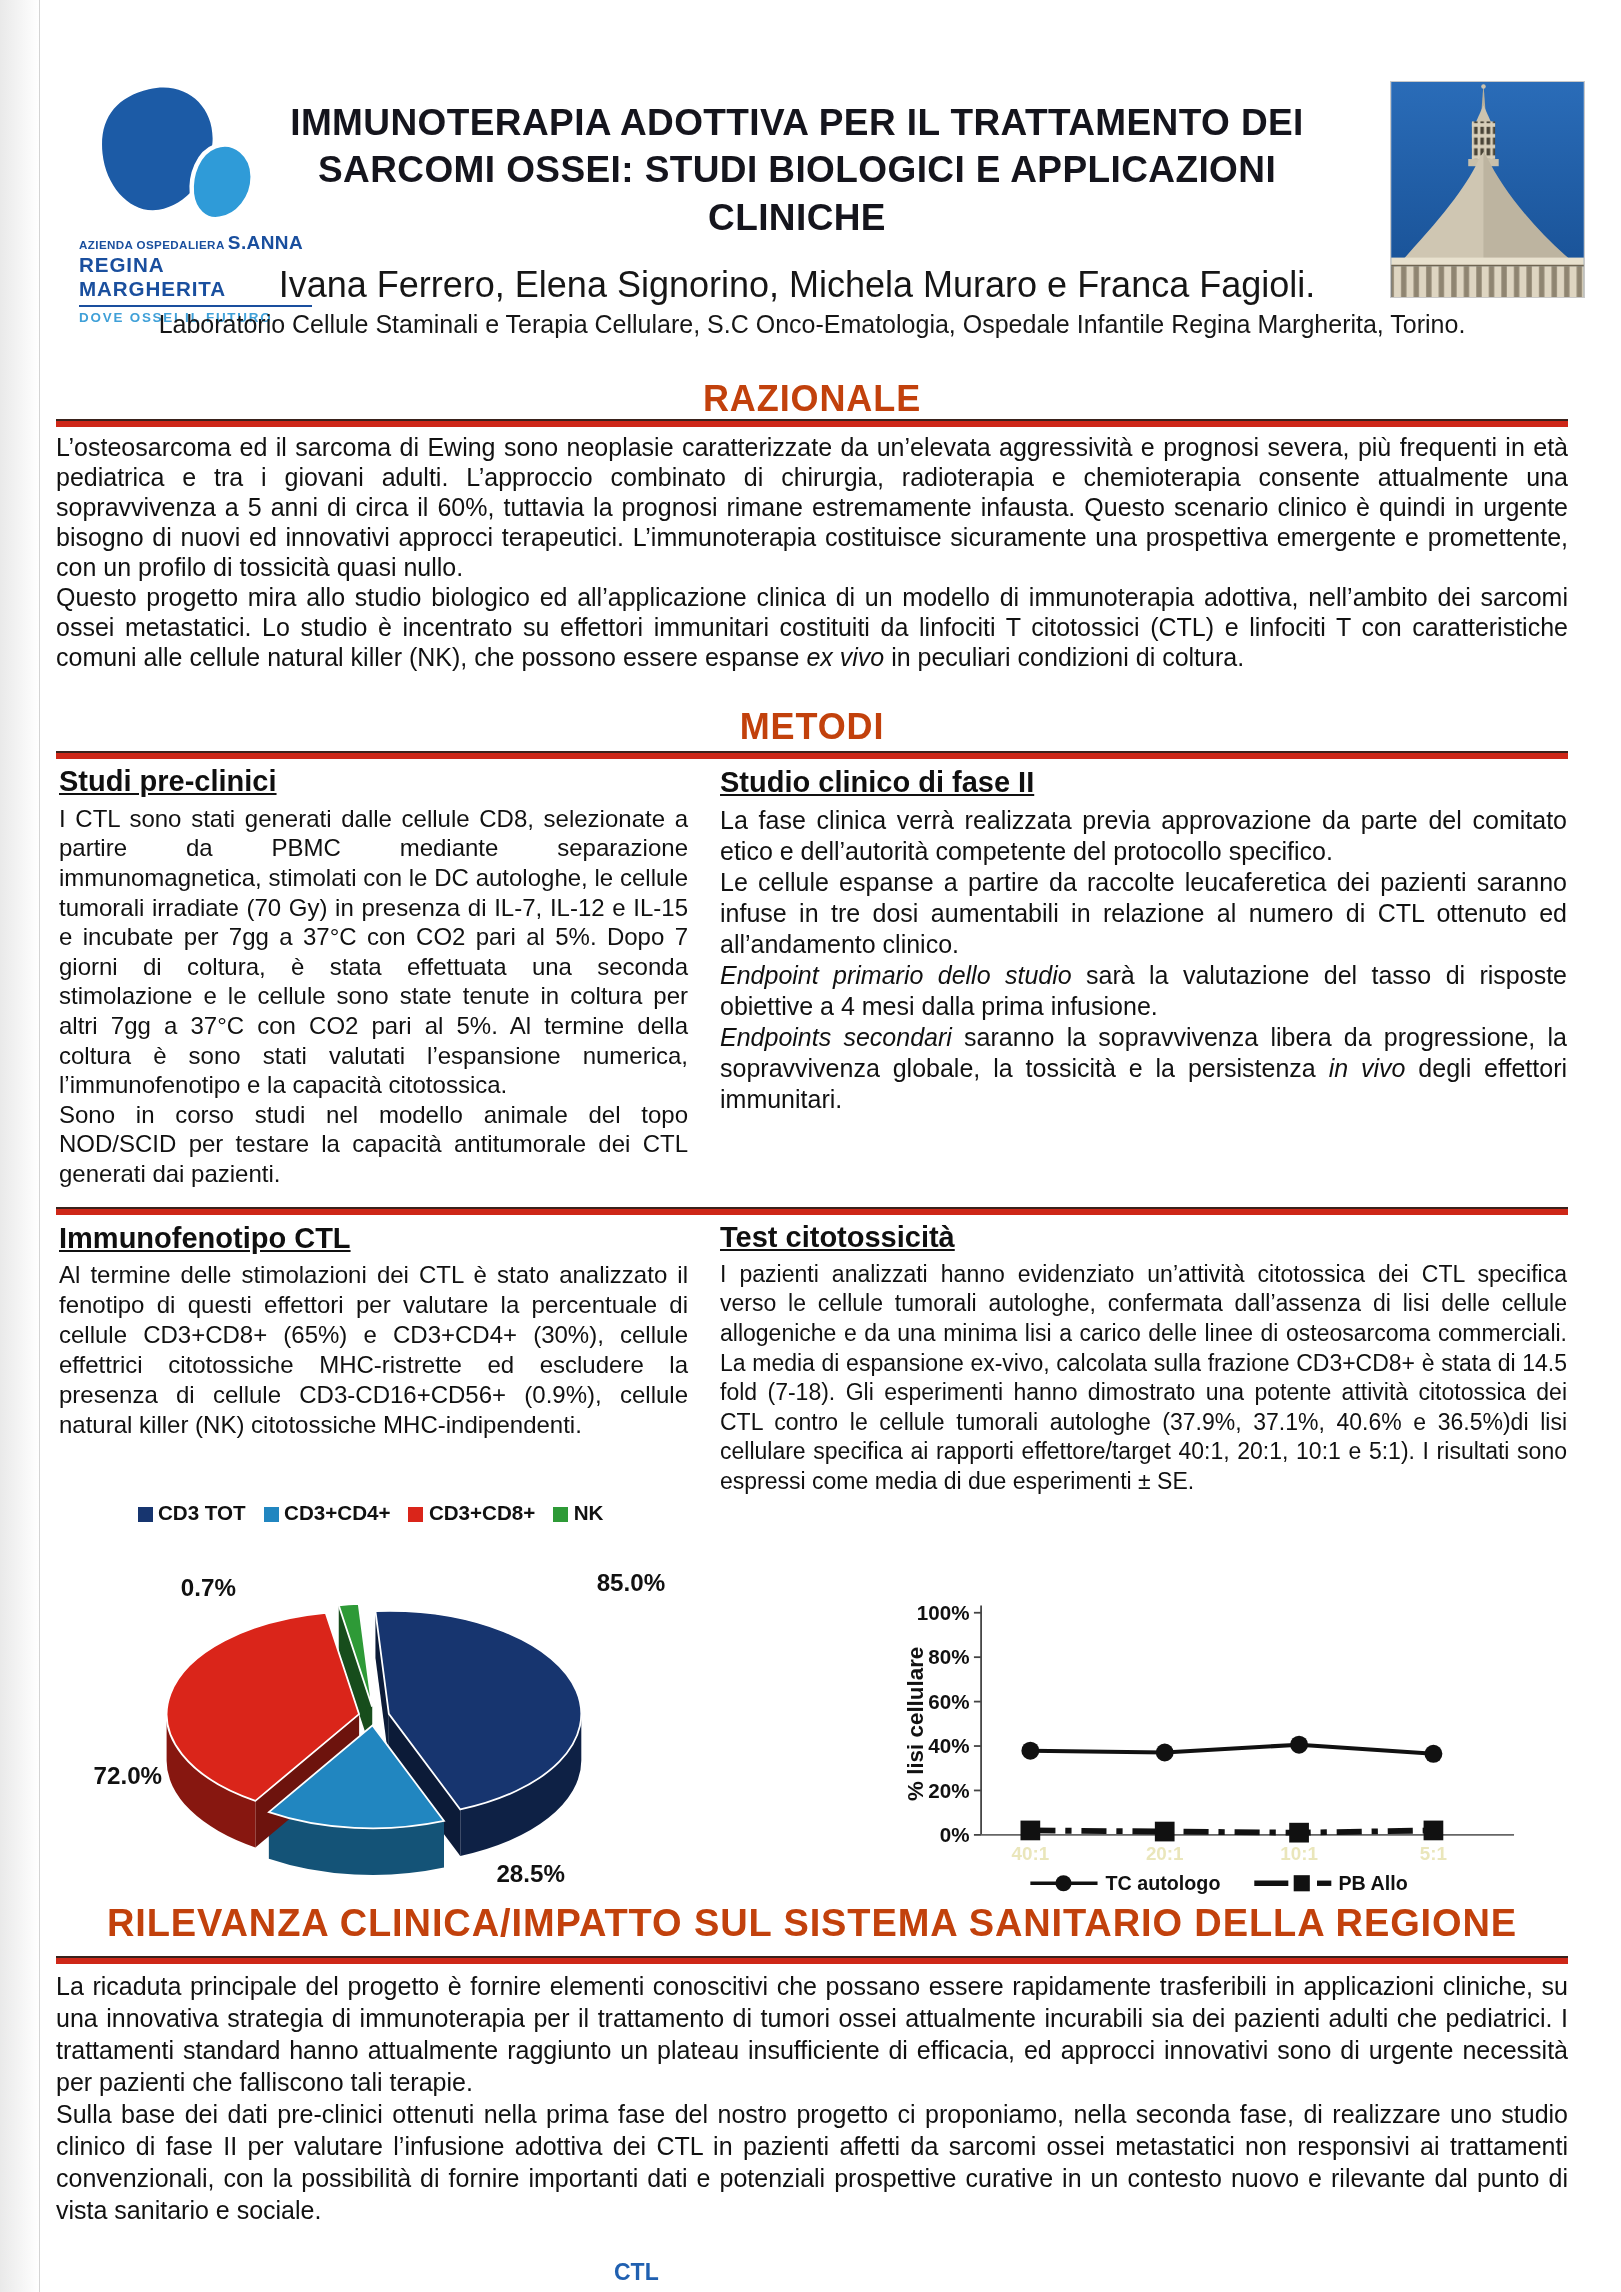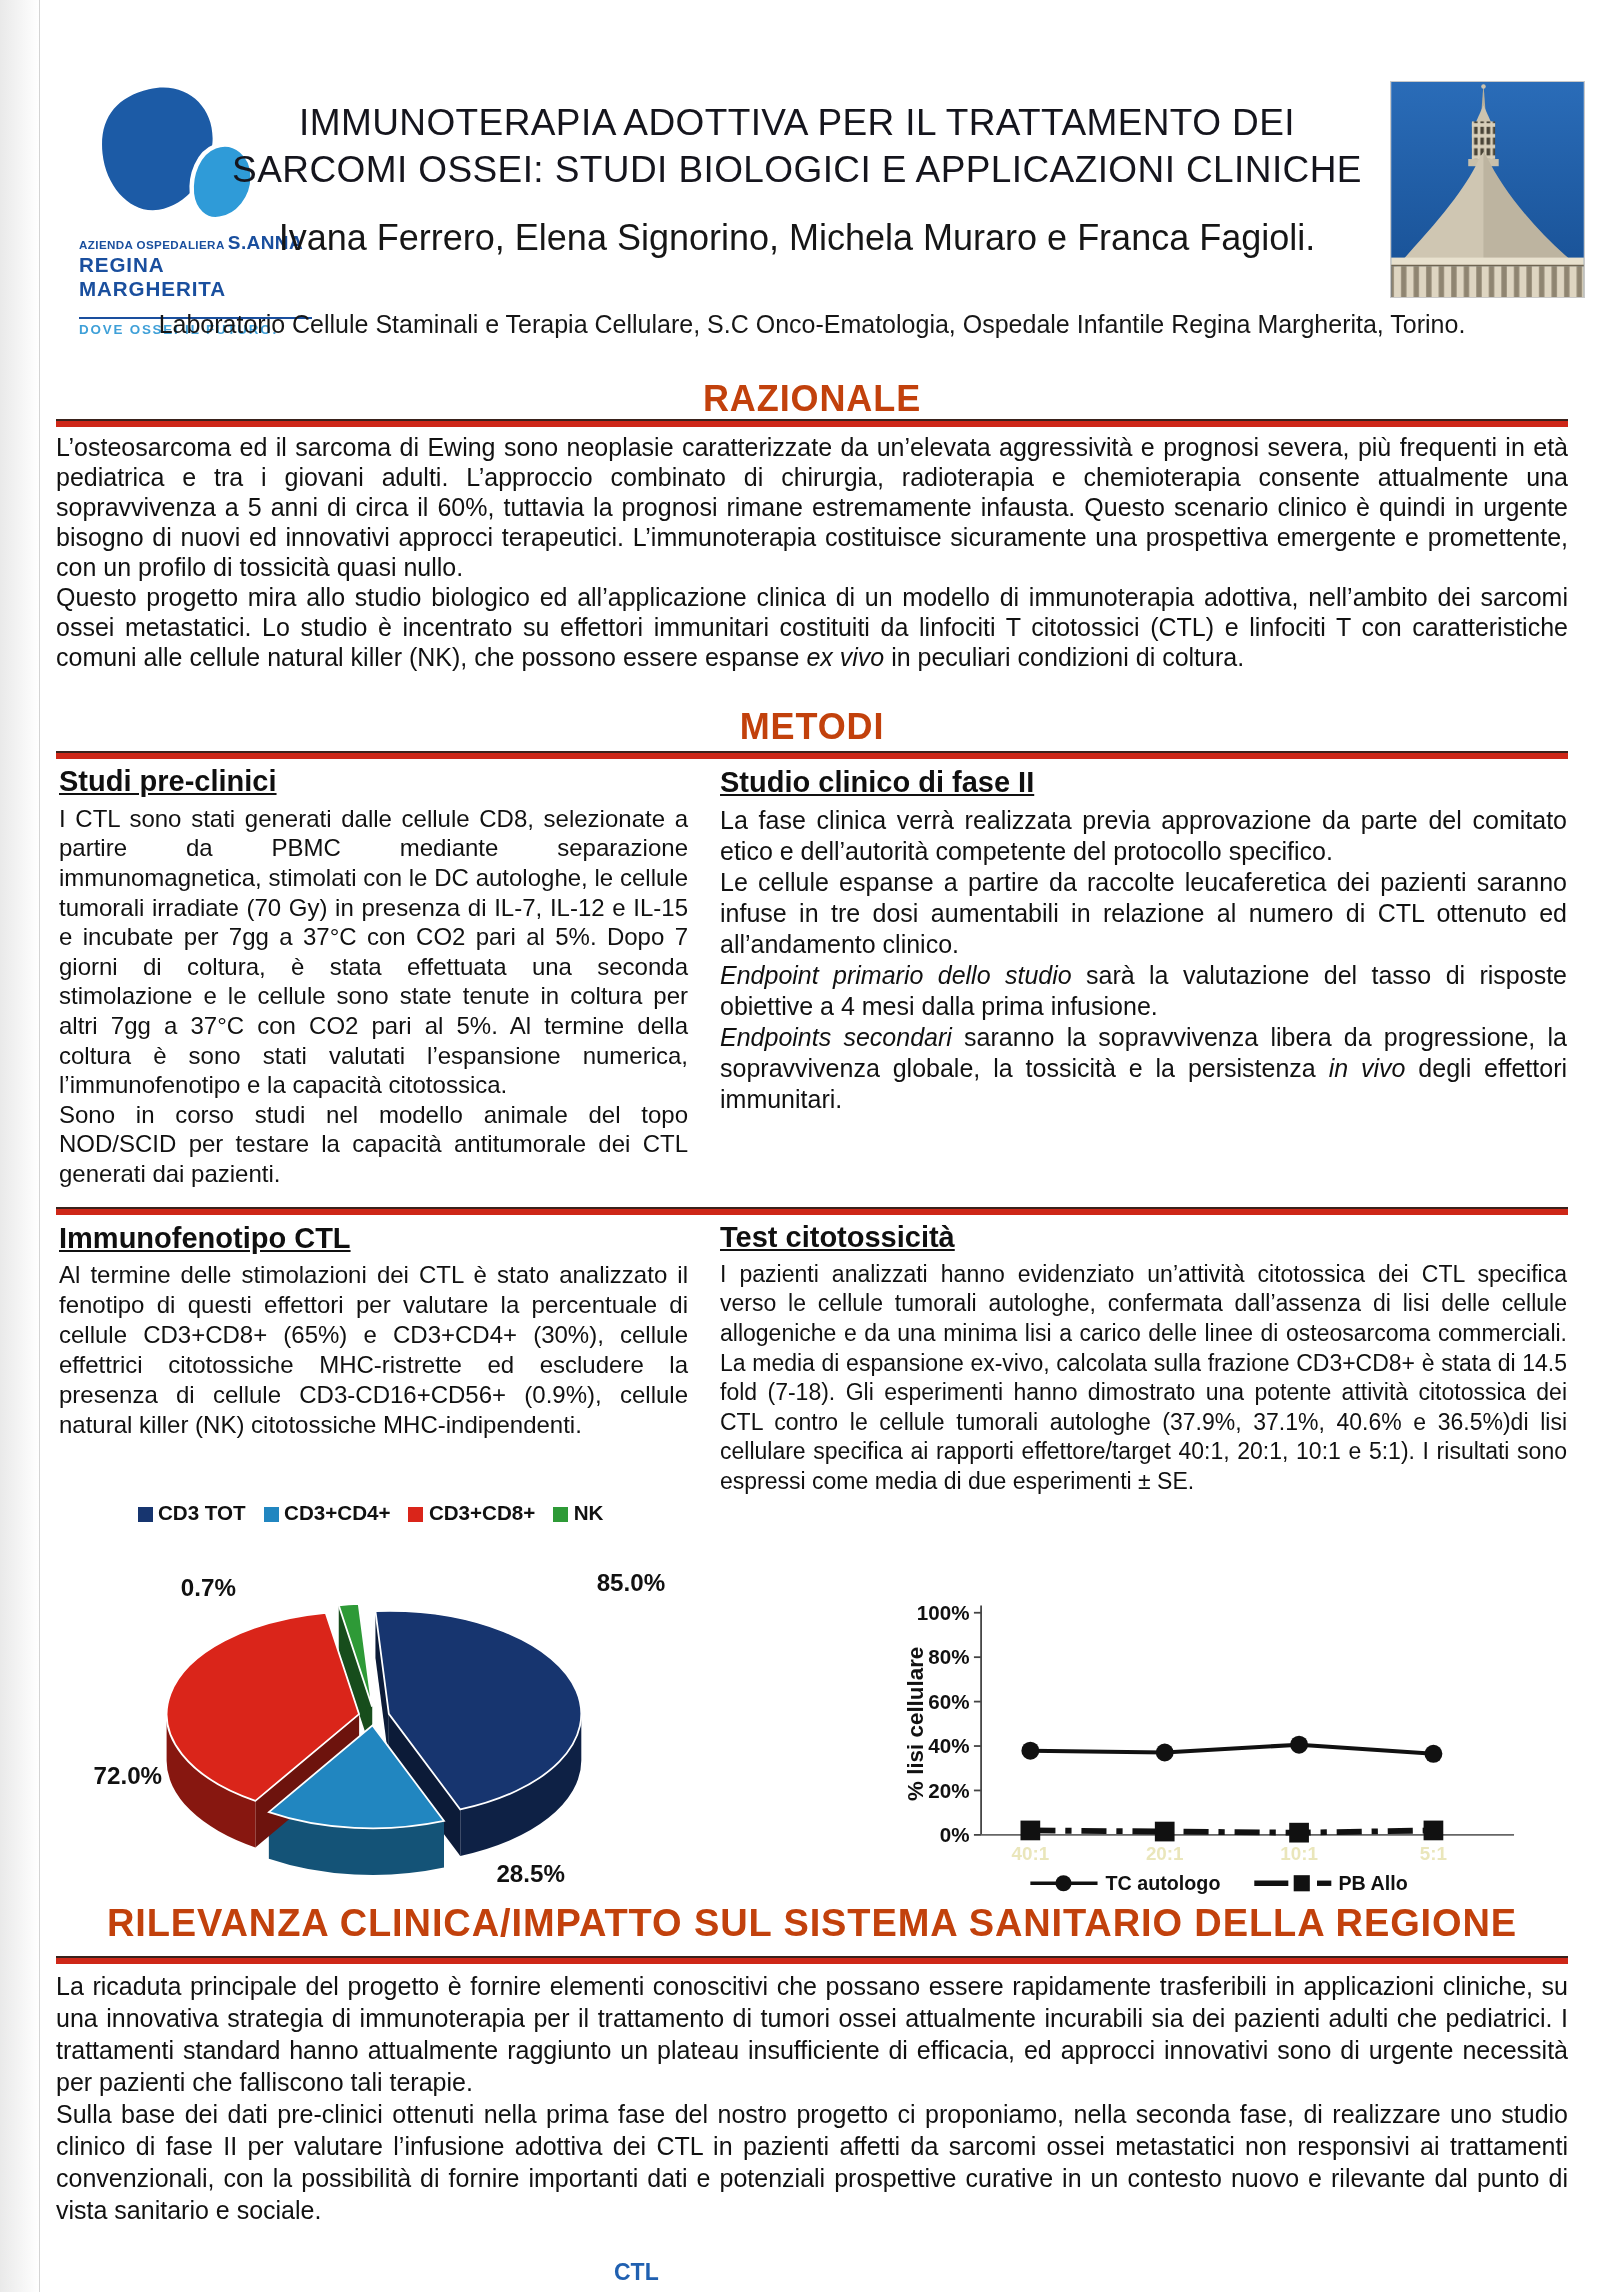--- a/index.html
+++ b/index.html
@@ -6,24 +6,24 @@
   #poster{position:relative;width:1621px;height:2293px;background:#ffffff;
           font-family:"Liberation Sans","DejaVu Sans",sans-serif;color:#111;overflow:hidden;}
   .scan-strip{position:absolute;left:0;top:0;width:39px;height:100%;
           background:linear-gradient(to right,#e9e9e9 0,#f5f5f5 55%,#ffffff 100%);
           border-right:0.9px solid #d4d4d4;}
   
   .logo-wrap{position:absolute;left:79px;top:82px;width:233px;}
   .logo-text{margin-top:3.6px;color:#1a4f9e;line-height:1.15;}
   .logo-line1{font-size:11.6px;font-weight:bold;letter-spacing:0.4px;}
   .logo-line1 .sanna{font-size:19px;}
-  .logo-line2{font-size:20.6px;font-weight:bold;letter-spacing:0.9px;border-bottom:2.7px double #1a4f9e;display:inline-block;padding-bottom:16px;}
+  .logo-line2{font-size:20.6px;font-weight:bold;letter-spacing:0.9px;border-bottom:2.7px double #1a4f9e;display:inline-block;padding-bottom:4px;}
   .logo-tag{font-size:13.4px;font-weight:bold;color:#3fa0d8;letter-spacing:1.8px;margin-top:3.6px;}
   .title-block{position:absolute;left:224px;top:99px;width:1146px;text-align:center;}
-  .title-line{font-size:37px;font-weight:normal;color:#15151d;line-height:1.28;letter-spacing:0.4px;}
+  .title-line{font-size:37px;font-weight:bold;color:#15151d;line-height:1.28;letter-spacing:0.4px;}
   .authors{margin-top:23px;font-size:36px;color:#161616;}
   .photo{position:absolute;left:1390px;top:81px;width:193px;height:215px;border:0.9px solid #c9c9c9;}
   .affiliation{position:absolute;left:56px;top:310px;width:1512px;text-align:center;
           font-size:25px;color:#161616;}
   
   .sec-h{position:absolute;left:56px;width:1512px;text-align:center;font-weight:bold;
          color:#c2410c;font-size:36px;letter-spacing:0.9px;}
   .rule{position:absolute;left:56px;width:1512px;height:8px;border-top:2.7px solid #39221c;
         background:#ce2718;box-sizing:border-box;}
   .jtext{text-align:justify;}

